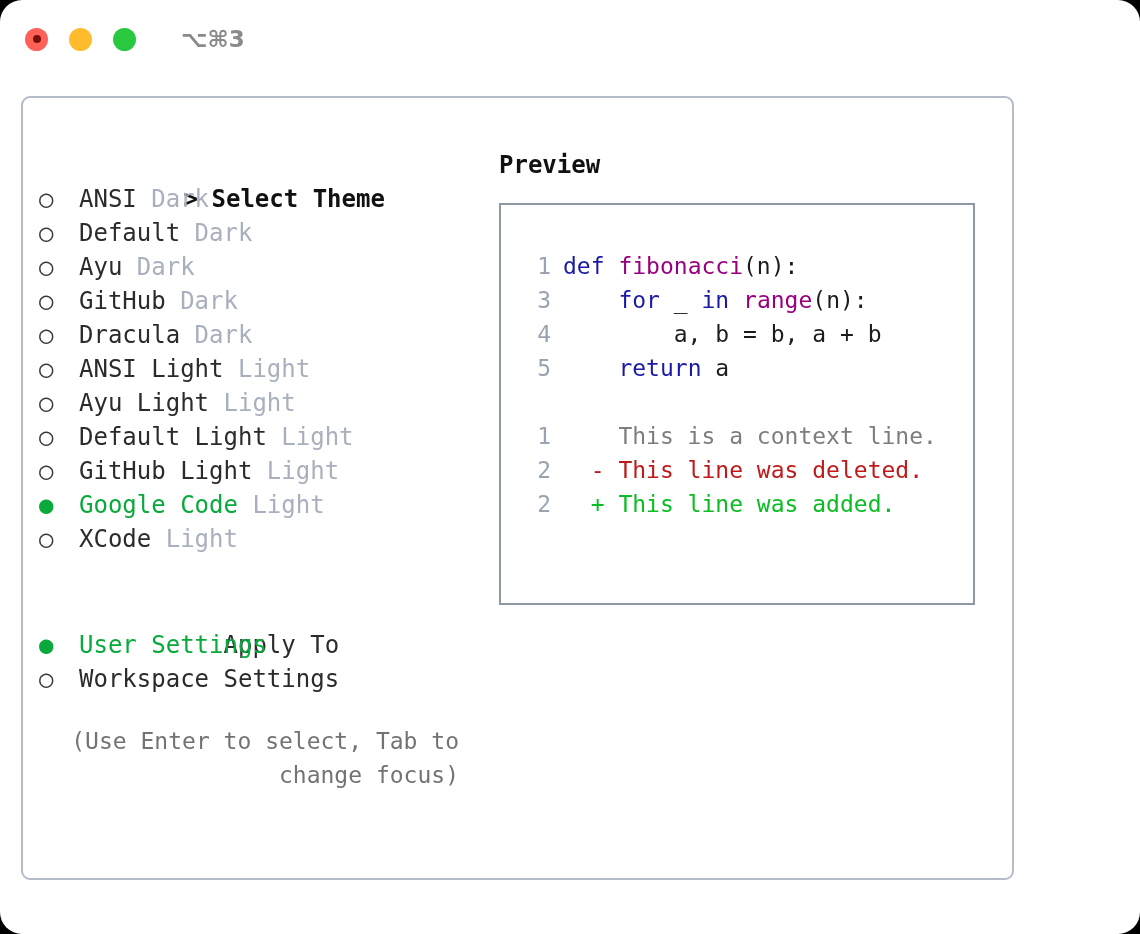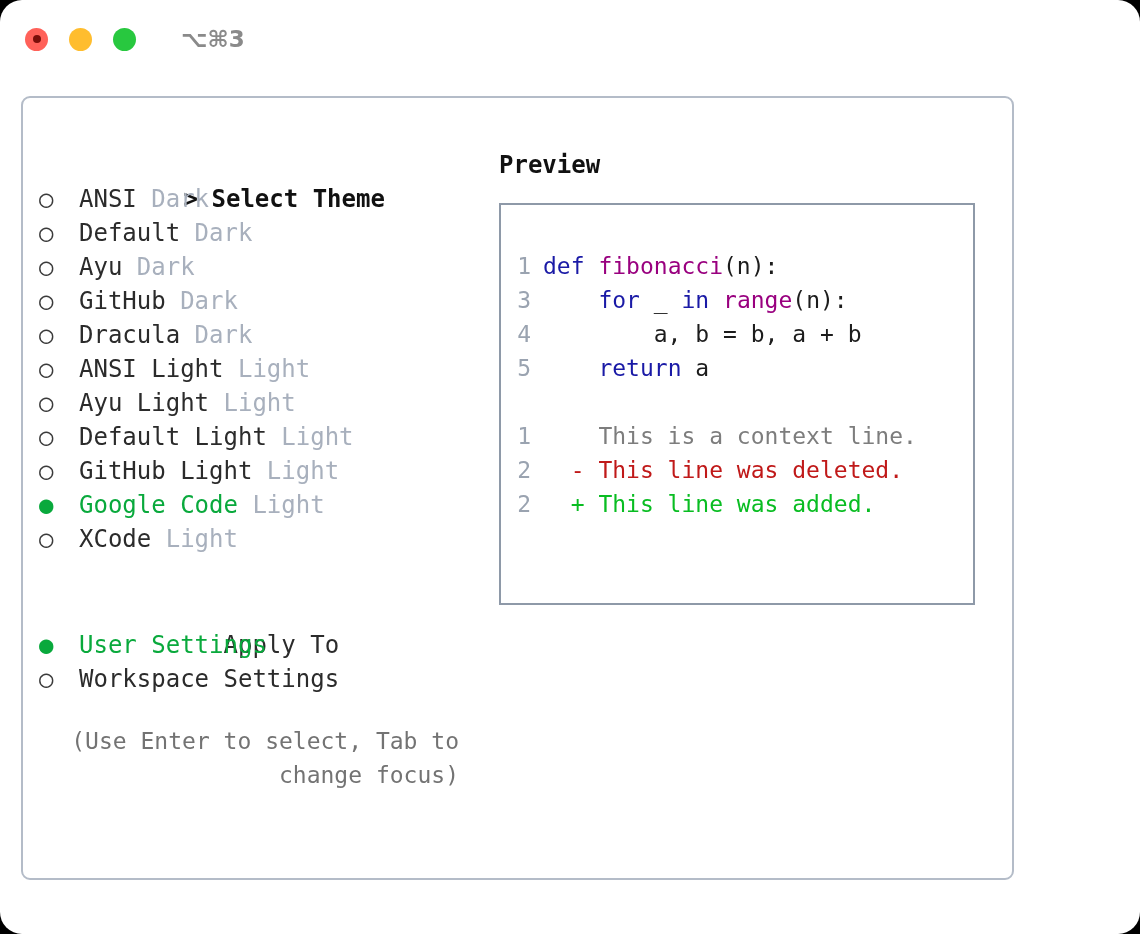--- a/index.html
+++ b/index.html
@@ -154,21 +154,21 @@
     height: 34px;
     line-height: 34px;
   }
   .preview-box {
     margin-top: 21px;
     width: 476px;
     height: 402px;
     border: 2px solid #8e99a8;
     box-sizing: border-box;
     background: #ffffff;
-    padding: 44px 0 0 4px;
+    padding: 44px 0 0 24px;
   }
   .code-line {
     font-size: 23px;
     line-height: 34px;
     height: 34px;
     white-space: pre;
   }
   .ln {
     display: inline-block;
     width: 26px;

